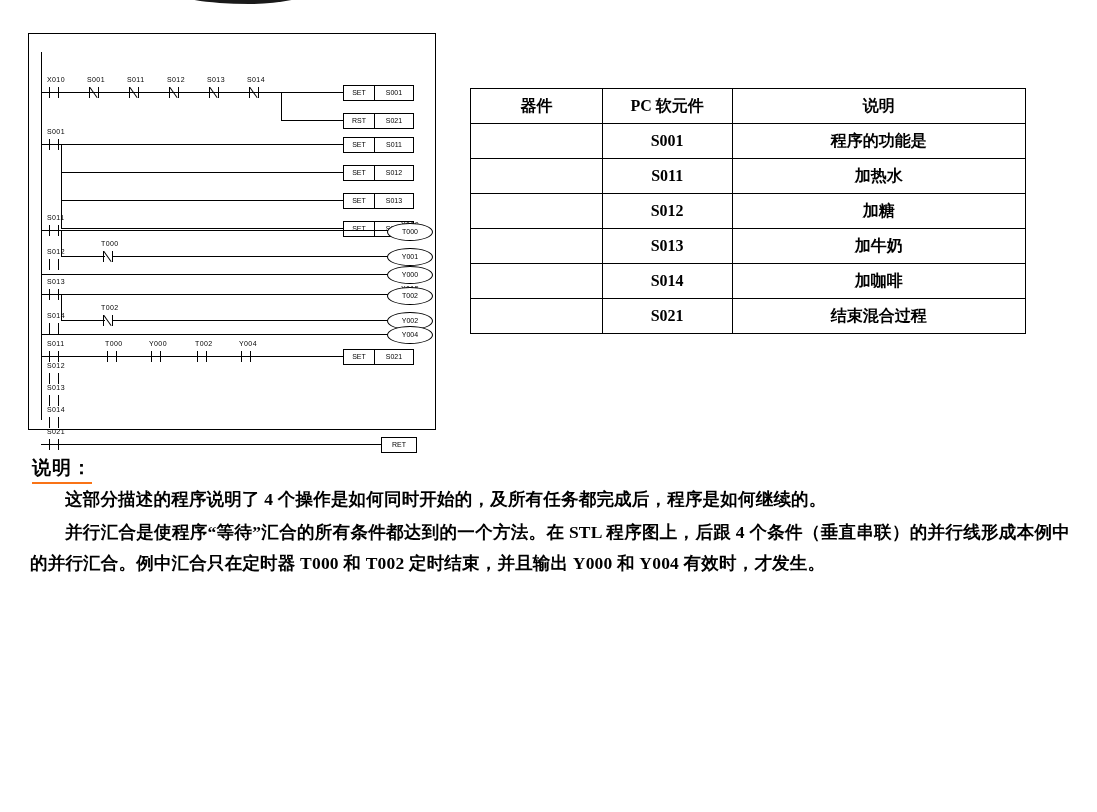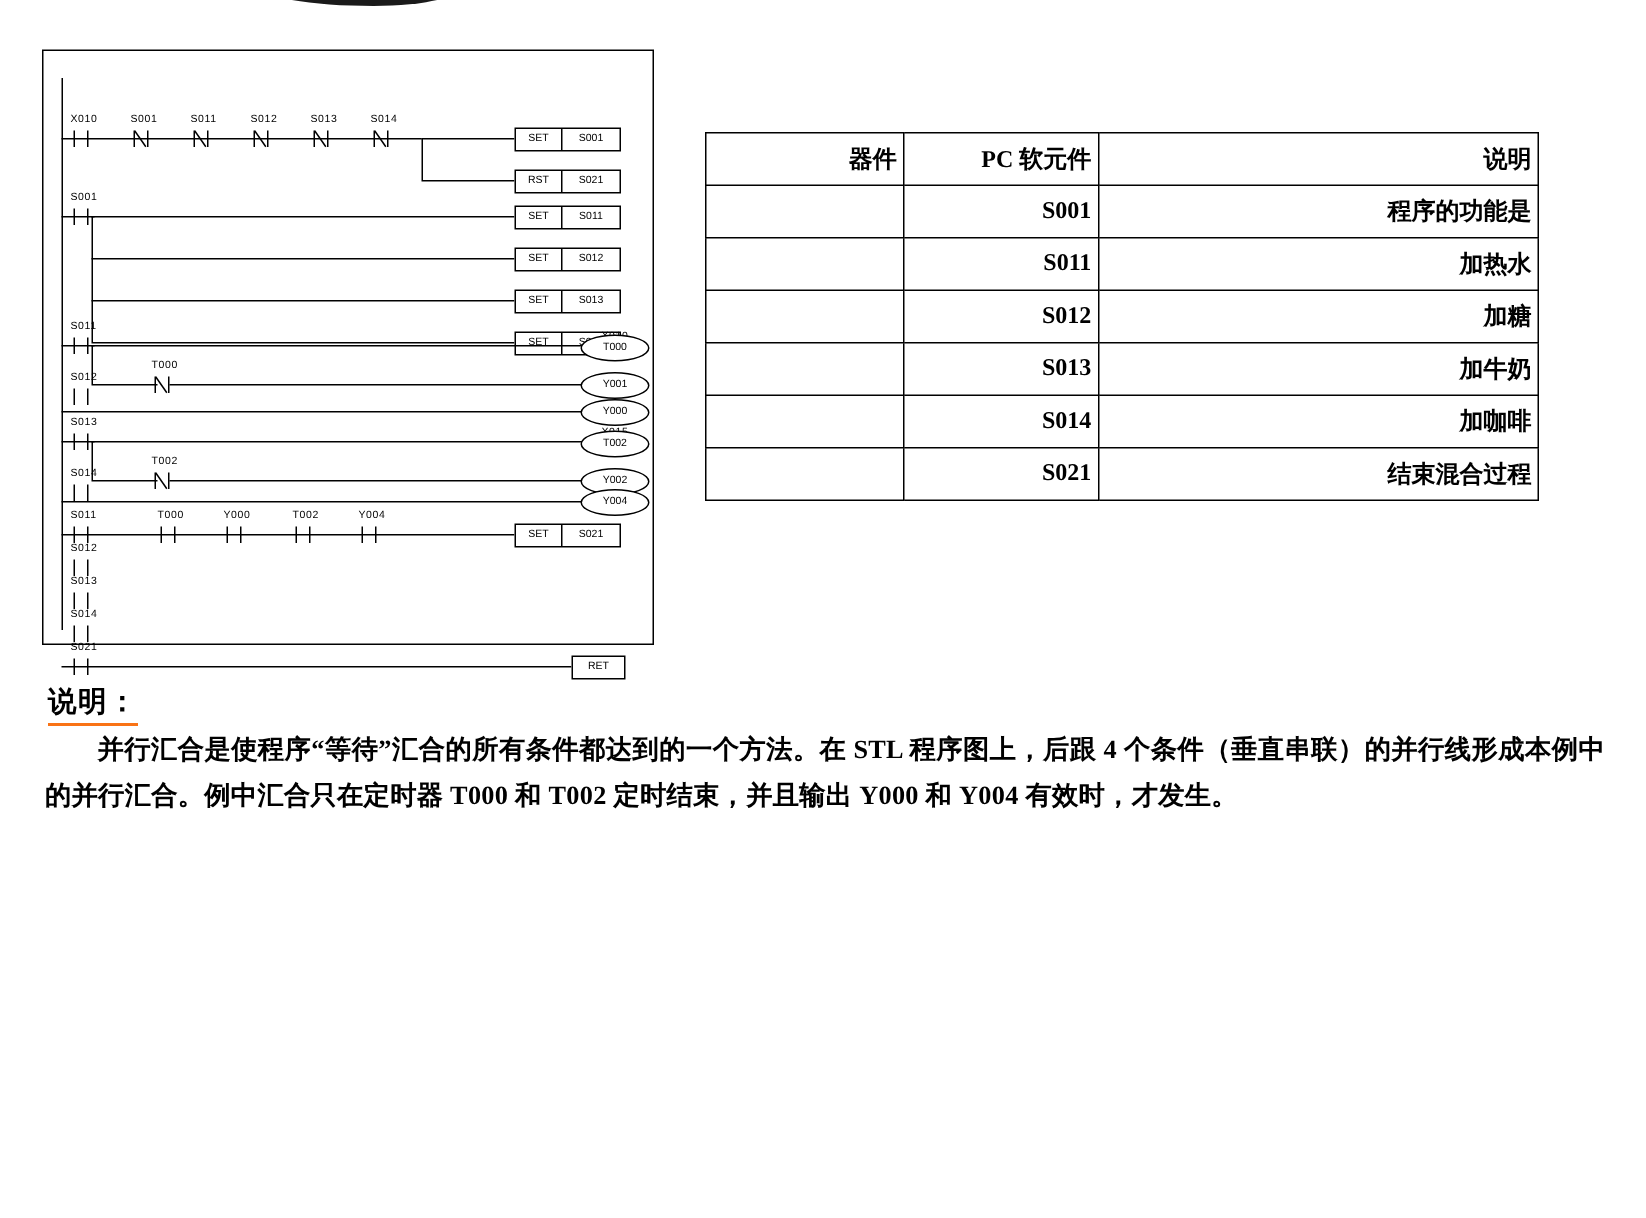--- a/index.html
+++ b/index.html
@@ -143,21 +143,21 @@
   .dev-table {
     position: absolute;
     left: 470px;
     top: 88px;
     width: 556px;
     border-collapse: collapse;
     background: #fff;
   }
   .dev-table td, .dev-table th {
     border: 1px solid #000;
-    text-align: right;
+    text-align: center;
     font-weight: bold;
     font-size: 16px;
     height: 34px;
     padding: 0 4px;
     font-family: "Liberation Serif", serif;
   }
   .dev-table col.c1 { width: 132px; }
   .dev-table col.c2 { width: 130px; }
   .dev-table col.c3 { width: 294px; }
 
@@ -378,14 +378,15 @@
     <tr>
       <td></td>
       <td>S021</td>
       <td>结束混合过程</td>
     </tr>
   </tbody>
 </table>
 
 <div class="note-head">说明：</div>
 <div class="body-text">
+  <p>这部分描述的程序说明了 4 个操作是如何同时开始的，及所有任务都完成后，程序是如何继续的。</p>
   <p>并行汇合是使程序“等待”汇合的所有条件都达到的一个方法。在 STL 程序图上，后跟 4 个条件（垂直串联）的并行线形成本例中的并行汇合。例中汇合只在定时器 T000 和 T002 定时结束，并且输出 Y000 和 Y004 有效时，才发生。</p>
 </div>
 
 </body></html>

